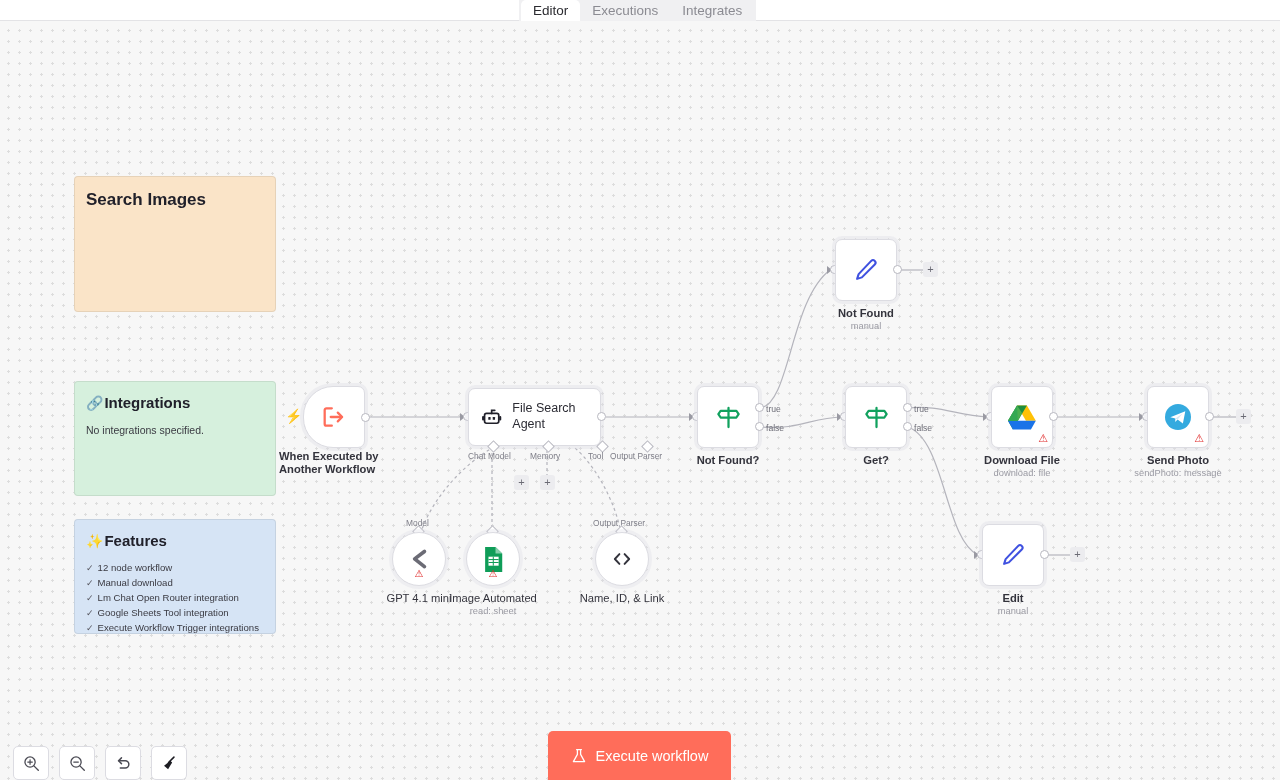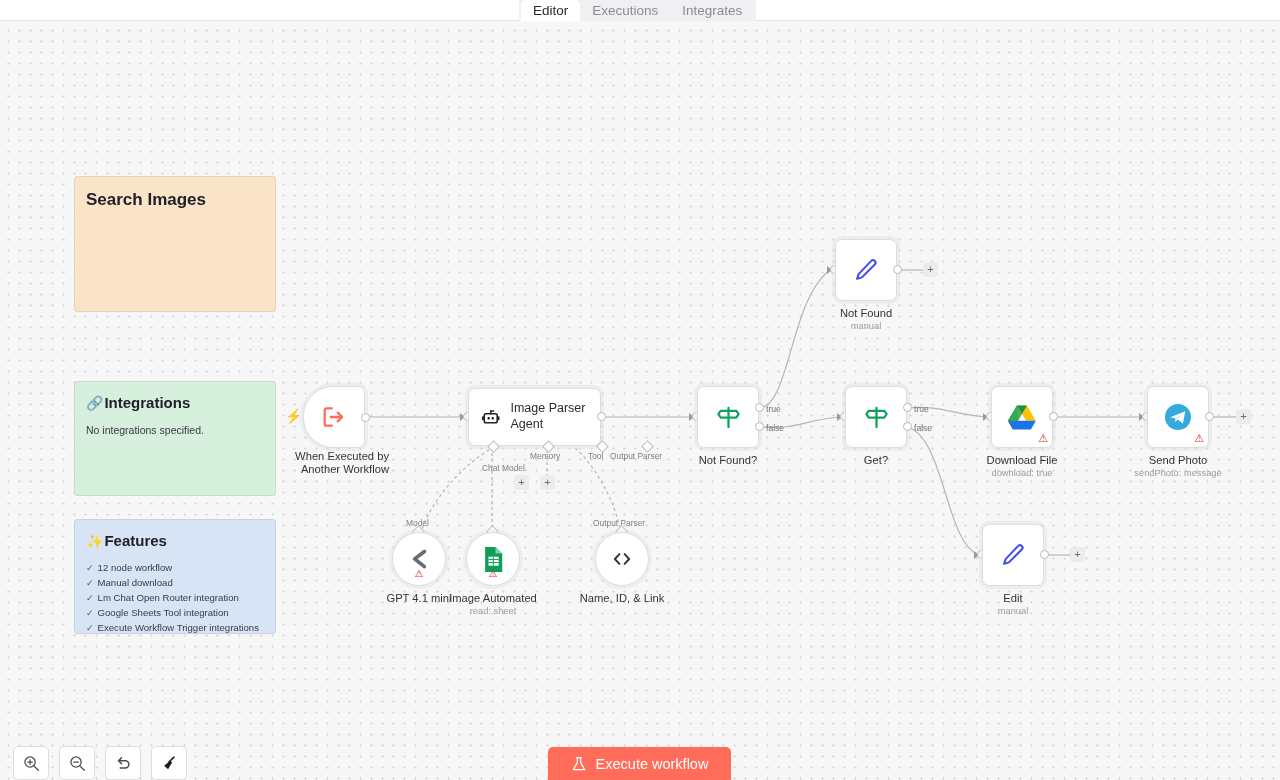--- a/index.html
+++ b/index.html
@@ -99,21 +99,21 @@
   .node-box.wide {
     width: 133px; height: 58px;
     border-radius: 7px;
     justify-content: flex-start;
     padding-left: 12px; gap: 10px;
   }
   .node-label {
     position: absolute; left: 50%; transform: translateX(-50%);
     top: 68px;
     font-size: 11.2px; color: #33333c;
-    text-align: right; white-space: nowrap; line-height: 1.2;
+    text-align: left; white-space: nowrap; line-height: 1.2; font-weight: bold;
   }
   .node-label.two { white-space: normal; width: 110px; }
   .node-sub {
     position: absolute; left: 50%; transform: translateX(-50%);
     top: 82px;
     font-size: 9.3px; color: #9a9aa3; text-align: center; white-space: nowrap;
   }
   .node-title-inline { font-size: 12.5px; color: #2b2b33; line-height: 1.25; }
 
   
@@ -182,21 +182,21 @@
   
   #toolbar { position: absolute; left: 13px; bottom: 0px; display: flex; gap: 10px; z-index: 30; }
   .tbtn {
     width: 36px; height: 34px; background: #fff;
     border: 1px solid #dcdce2; border-radius: 5px;
     display: flex; align-items: center; justify-content: center;
     cursor: pointer;
   }
   #execute-btn {
     position: absolute; left: 548px; bottom: 0px;
-    width: 183px; height: 33px;
+    width: 183px; height: 49px;
     background: #ff6d5a; color: #fff;
     border: none; border-radius: 5px 5px 0 0;
     display: flex; align-items: center; justify-content: center; gap: 9px;
     font-size: 14.5px; font-family: "Liberation Sans", sans-serif;
     cursor: pointer; z-index: 30;
   }
 </style>
 </head>
 <body>
 
@@ -294,26 +294,26 @@
     <div class="ep" style="left:-5px; top:24px;"></div>
     <div class="node-box wide">
       <svg width="24" height="24" viewBox="0 0 24 24">
         <rect x="4" y="8" width="16" height="11" rx="2.2" fill="none" stroke="#20202a" stroke-width="1.9"></rect>
         <rect x="8.2" y="12" width="2.6" height="3.2" rx="0.5" fill="#20202a"></rect>
         <rect x="13.2" y="12" width="2.6" height="3.2" rx="0.5" fill="#20202a"></rect>
         <path d="M12 8 V4.5 H15.5" fill="none" stroke="#20202a" stroke-width="1.9" stroke-linecap="round"></path>
         <rect x="1.2" y="11" width="2.4" height="5" rx="1.1" fill="#20202a"></rect>
         <rect x="20.4" y="11" width="2.4" height="5" rx="1.1" fill="#20202a"></rect>
       </svg>
-      <div class="node-title-inline">Image Parser Agent</div>
+      <div class="node-title-inline">File Search Agent</div>
     </div>
     <div class="ep" style="left:129px; top:24px;"></div>
 
     <div class="diamond" style="left:21px; top:54px;"></div>
-    <div class="diamond-label" style="left:14px; top:63px;margin-top:12px;">Chat Model</div>
+    <div class="diamond-label" style="left:0; top:63px;">Chat Model</div>
 
     <div class="diamond" style="left:76px; top:54px;"></div>
     <div class="diamond-label" style="left:62px; top:63px;">Memory</div>
 
     <div class="diamond" style="left:130px; top:54px;"></div>
     <div class="diamond-label" style="left:120px; top:63px;">Tool</div>
 
     <div class="diamond" style="left:175px; top:54px;"></div>
     <div class="diamond-label" style="left:142px; top:63px;">Output Parser</div>
 
@@ -377,21 +377,21 @@
         <path d="M9.4 1.2 h9.2 l8.3 14.4 h-9.2 Z" fill="#ffc107"></path>
         <path d="M9.4 1.2 L0.9 15.6 l4.6 8 L18.6 1.2 Z" fill="#1e8e3e" transform="translate(0,0)"></path>
         <path d="M9.4 1.2 L0.9 15.6 h9.2 L14 8.4 Z" fill="#4caf50"></path>
         <path d="M0.9 15.6 h26 l-4.6 8 H5.5 Z" fill="#1a73e8"></path>
         <path d="M9.4 1.2 L0.9 15.6 h9.1 Z" fill="#34a853"></path>
       </svg>
       <span class="warn">⚠</span>
     </div>
     <div class="ep" style="left:58px; top:26px;"></div>
     <div class="node-label">Download File</div>
-    <div class="node-sub">download: true</div>
+    <div class="node-sub">download: file</div>
   </div>
 
   <div class="node" style="left:1147px; top:386px;">
     <div class="ep-arrow" style="left:-8px; top:27px;"></div>
     <div class="ep" style="left:-5px; top:26px;"></div>
     <div class="node-box">
       <svg width="28" height="28" viewBox="0 0 28 28">
         <circle cx="14" cy="14" r="13" fill="#34aadf"></circle>
         <path d="M6.3 14.2 L21.3 8.2 L18.9 20.6 L13.6 16.6 L11.2 19 L11.4 15.6 Z" fill="#fff"></path>
         <path d="M11.4 15.6 L18.6 10.4 L13.6 16.6 Z" fill="#d4e8f5"></path>

